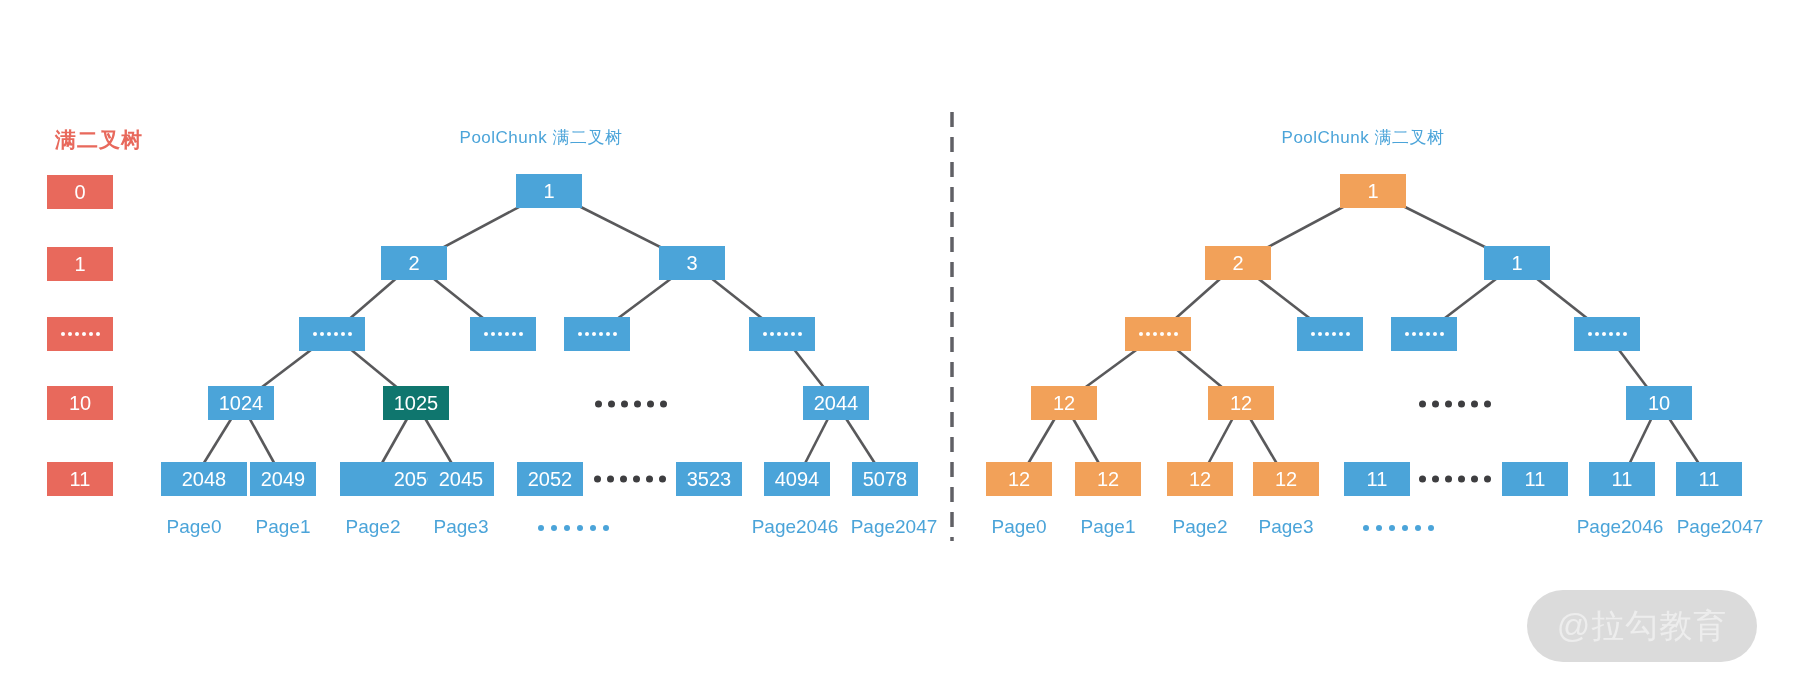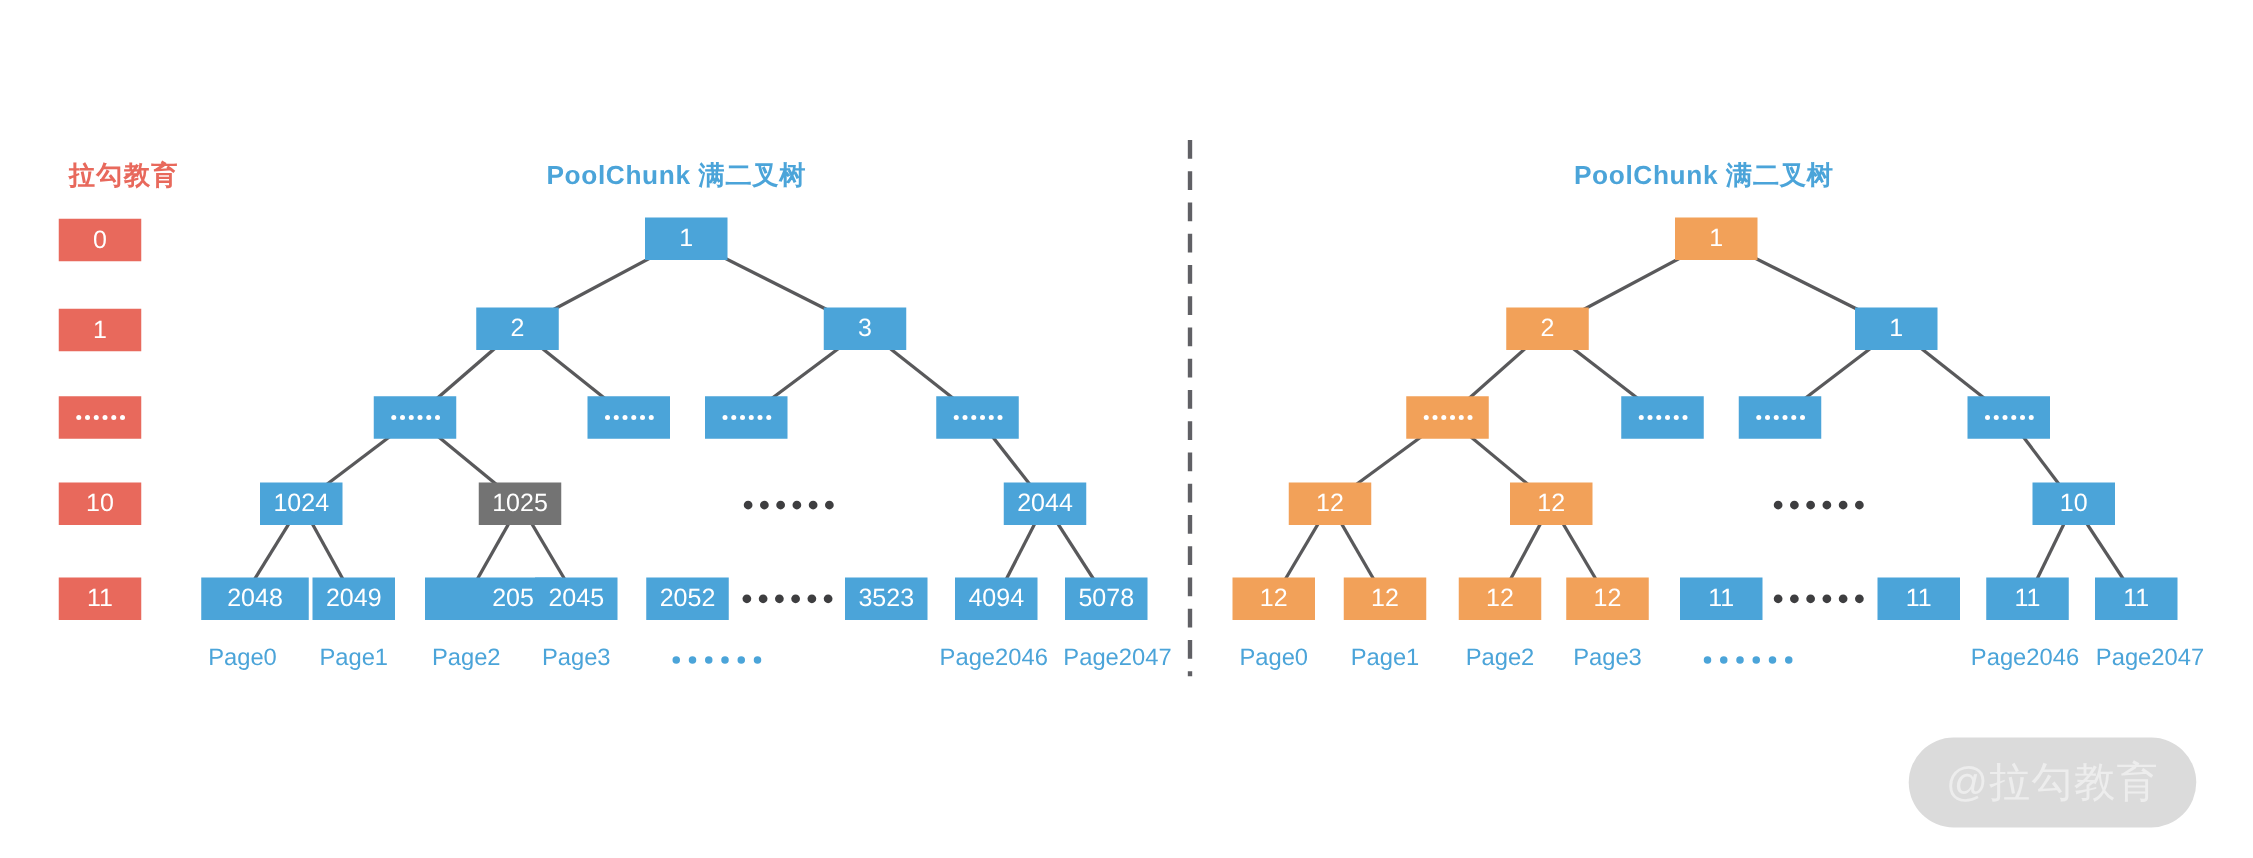--- a/index.html
+++ b/index.html
@@ -3,21 +3,21 @@
 <meta charset="utf-8">
 <style>
   html,body{margin:0;padding:0;background:#ffffff;}
   #canvas{
     position:relative;width:1802px;height:686px;background:#ffffff;
     font-family:"Liberation Sans","DejaVu Sans",sans-serif;overflow:hidden;
   }
   #edges-svg{position:absolute;left:0;top:0;width:1802px;height:686px;}
   .tree-title{
     position:absolute;transform:translateX(-50%);white-space:nowrap;
-    font-size:21px;font-weight:bold;letter-spacing:0.5px;
+    font-size:17px;font-weight:normal;letter-spacing:0.5px;
   }
   .legend-title{
     position:absolute;white-space:nowrap;
     font-size:21px;font-weight:bold;letter-spacing:1px;
   }
   .node{
     position:absolute;display:flex;align-items:center;justify-content:center;
     color:#ffffff;font-size:20px;line-height:1;
   }
   .page-label{
@@ -64,21 +64,21 @@
       <line x1="1158" y1="334" x2="1241" y2="403" stroke="#59595B" stroke-width="2.6"></line>
       <line x1="1607" y1="334" x2="1659" y2="403" stroke="#59595B" stroke-width="2.6"></line>
       <line x1="1064" y1="403" x2="1019" y2="479" stroke="#59595B" stroke-width="2.6"></line>
       <line x1="1064" y1="403" x2="1108" y2="479" stroke="#59595B" stroke-width="2.6"></line>
       <line x1="1241" y1="403" x2="1200" y2="479" stroke="#59595B" stroke-width="2.6"></line>
       <line x1="1241" y1="403" x2="1286" y2="479" stroke="#59595B" stroke-width="2.6"></line>
       <line x1="1659" y1="403" x2="1622" y2="479" stroke="#59595B" stroke-width="2.6"></line>
       <line x1="1659" y1="403" x2="1709" y2="479" stroke="#59595B" stroke-width="2.6"></line>
     </svg>
 
-  <div class="legend-title" id="legend-title" style="left: 55px; top: 126px; color: rgb(232, 105, 92);">拉勾教育</div>
+  <div class="legend-title" id="legend-title" style="left: 55px; top: 126px; color: rgb(232, 105, 92);">满二叉树</div>
 
   <div class="tree-title" id="title-0" style="left: 541px; top: 126px; color: rgb(75, 164, 217);">PoolChunk 满二叉树</div>
   <div class="tree-title" id="title-1" style="left: 1363px; top: 126px; color: rgb(75, 164, 217);">PoolChunk 满二叉树</div>
 
   <div class="watermark" id="watermark" style="background: rgb(219, 219, 219); color: rgb(237, 237, 237);">
     <span>@拉勾教育</span>
   </div>
 <div class="node" style="left: 47px; top: 175px; width: 66px; height: 34px; background: rgb(232, 105, 92); color: rgb(255, 255, 255);">0</div>
     <div class="node" style="left: 47px; top: 247px; width: 66px; height: 34px; background: rgb(232, 105, 92); color: rgb(255, 255, 255);">1</div>
     <div class="node" aria-label="……" style="left: 47px; top: 317px; width: 66px; height: 34px; background: rgb(232, 105, 92); color: rgb(255, 255, 255);">
@@ -130,21 +130,21 @@
       <div class="dotrow inner">
         <span class="dot" style="width: 4px; height: 4px; margin: 0px 1.5px; background: rgb(255, 255, 255);"></span>
         <span class="dot" style="width: 4px; height: 4px; margin: 0px 1.5px; background: rgb(255, 255, 255);"></span>
         <span class="dot" style="width: 4px; height: 4px; margin: 0px 1.5px; background: rgb(255, 255, 255);"></span>
         <span class="dot" style="width: 4px; height: 4px; margin: 0px 1.5px; background: rgb(255, 255, 255);"></span>
         <span class="dot" style="width: 4px; height: 4px; margin: 0px 1.5px; background: rgb(255, 255, 255);"></span>
         <span class="dot" style="width: 4px; height: 4px; margin: 0px 1.5px; background: rgb(255, 255, 255);"></span>
       </div>
     </div>
     <div class="node" style="left: 208px; top: 386px; width: 66px; height: 34px; background: rgb(75, 164, 217); color: rgb(255, 255, 255);">1024</div>
-    <div class="node" style="left: 383px; top: 386px; width: 66px; height: 34px; background: #737373; color: rgb(255, 255, 255);">1025</div>
+    <div class="node" style="left: 383px; top: 386px; width: 66px; height: 34px; background: #0f766e; color: rgb(255, 255, 255);">1025</div>
     <div class="node" style="left: 803px; top: 386px; width: 66px; height: 34px; background: rgb(75, 164, 217); color: rgb(255, 255, 255);">2044</div>
     <div class="node" style="left: 161px; top: 462px; width: 86px; height: 34px; background: rgb(75, 164, 217); color: rgb(255, 255, 255);">2048</div>
     <div class="node" style="left: 250px; top: 462px; width: 66px; height: 34px; background: rgb(75, 164, 217); color: rgb(255, 255, 255);">2049</div>
     <div class="node" style="left: 340px; top: 462px; width: 66px; height: 34px; background: rgb(75, 164, 217); color: rgb(255, 255, 255); padding-left: 43px;">2050</div>
     <div class="node" style="left: 428px; top: 462px; width: 66px; height: 34px; background: rgb(75, 164, 217); color: rgb(255, 255, 255);">2045</div>
     <div class="node" style="left: 517px; top: 462px; width: 66px; height: 34px; background: rgb(75, 164, 217); color: rgb(255, 255, 255);">2052</div>
     <div class="node" style="left: 676px; top: 462px; width: 66px; height: 34px; background: rgb(75, 164, 217); color: rgb(255, 255, 255);">3523</div>
     <div class="node" style="left: 764px; top: 462px; width: 66px; height: 34px; background: rgb(75, 164, 217); color: rgb(255, 255, 255);">4094</div>
     <div class="node" style="left: 852px; top: 462px; width: 66px; height: 34px; background: rgb(75, 164, 217); color: rgb(255, 255, 255);">5078</div>
     <div class="dotrow" style="left: 631px; top: 404px;">

